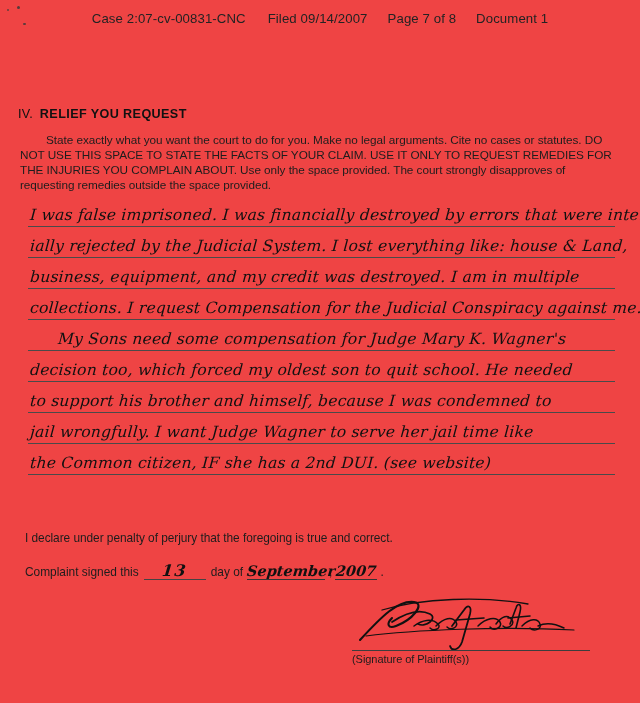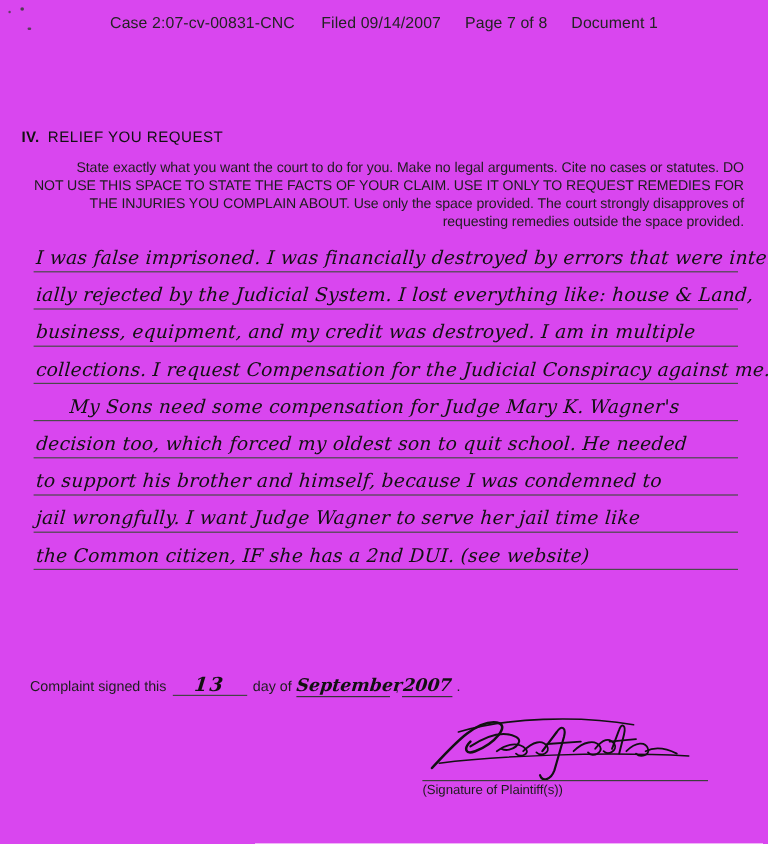--- a/index.html
+++ b/index.html
@@ -13,21 +13,21 @@
     position: relative;
     overflow: hidden;
     font-family: "Liberation Sans", sans-serif;
     color: #1a1a1a;
     -webkit-font-smoothing: none;
   }
 
   .page {
     position: absolute;
     inset: 0;
-    background: #d946ef;
+    background: #ef4444;
   }
 
   
   .speck {
     position: absolute;
     background: #3a3a3a;
     border-radius: 50%;
   }
   .speck-a { left: 7px;  top: 9px;  width: 2px; height: 2px; opacity: .75; }
   .speck-b { left: 17px; top: 6px;  width: 3px; height: 3px; opacity: .85; }
@@ -62,39 +62,39 @@
 
   
   .section-heading {
     position: absolute;
     left: 18px;
     top: 107px;
     font-size: 12.6px;
     color: #111;
   }
   .section-heading .numeral {
-    font-weight: 700;
+    font-weight: 400;
     letter-spacing: .2px;
   }
   .section-heading .heading-text {
-    font-weight: normal;
+    font-weight: bold;
     letter-spacing: .4px;
     margin-left: 7px;
   }
 
   
   .instructions {
     position: absolute;
     left: 20px;
     top: 132px;
     width: 600px;
     font-size: 11.75px;
     line-height: 15.1px;
     color: #1d1d1d;
-    text-align: right;
+    text-align: left;
     letter-spacing: -.05px;
   }
   .instructions .indent { display: inline-block; width: 26px; }
 
   
   .handwriting-area {
     position: absolute;
     left: 0;
     top: 196px;
     width: 640px;
@@ -262,20 +262,21 @@
       <div class="hw-rule"></div>
     </div>
 
     <div class="hw-line" style="top:248px;">
       <div class="hw-text">the Common citizen, IF she has a 2nd DUI. (see website)</div>
       <div class="hw-rule"></div>
     </div>
 
   </div>
 
+  <div class="declaration">I declare under penalty of perjury that the foregoing is true and correct.</div>
 
   <div class="signed-line"><span class="lbl">Complaint signed this</span><span class="blank blank-day"><span class="hand-inline hand-day">13</span></span><span class="lbl">day of</span><span class="blank blank-month"><span class="hand-inline">September</span></span><span class="lbl">,</span><span class="blank blank-year"><span class="hand-inline">2007</span></span><span class="lbl">.</span></div>
 
   <div class="signature-block">
     <svg class="sig-scribble" viewBox="0 0 238 52">
       <g fill="none" stroke="#111" stroke-linecap="round" stroke-linejoin="round">
         <path d="M8 44 C 30 20, 46 4, 62 6 C 74 8, 60 24, 44 30 C 36 33, 34 28, 40 22" stroke-width="2.1"></path>
         <path d="M40 26 C 52 18, 66 12, 78 18 C 86 22, 74 32, 66 28" stroke-width="1.7"></path>
         <path d="M62 30 C 70 24, 80 22, 86 28 C 90 32, 82 36, 78 32" stroke-width="1.5"></path>
         <path d="M84 30 C 92 22, 100 20, 104 26 C 107 31, 99 35, 95 31" stroke-width="1.5"></path>

